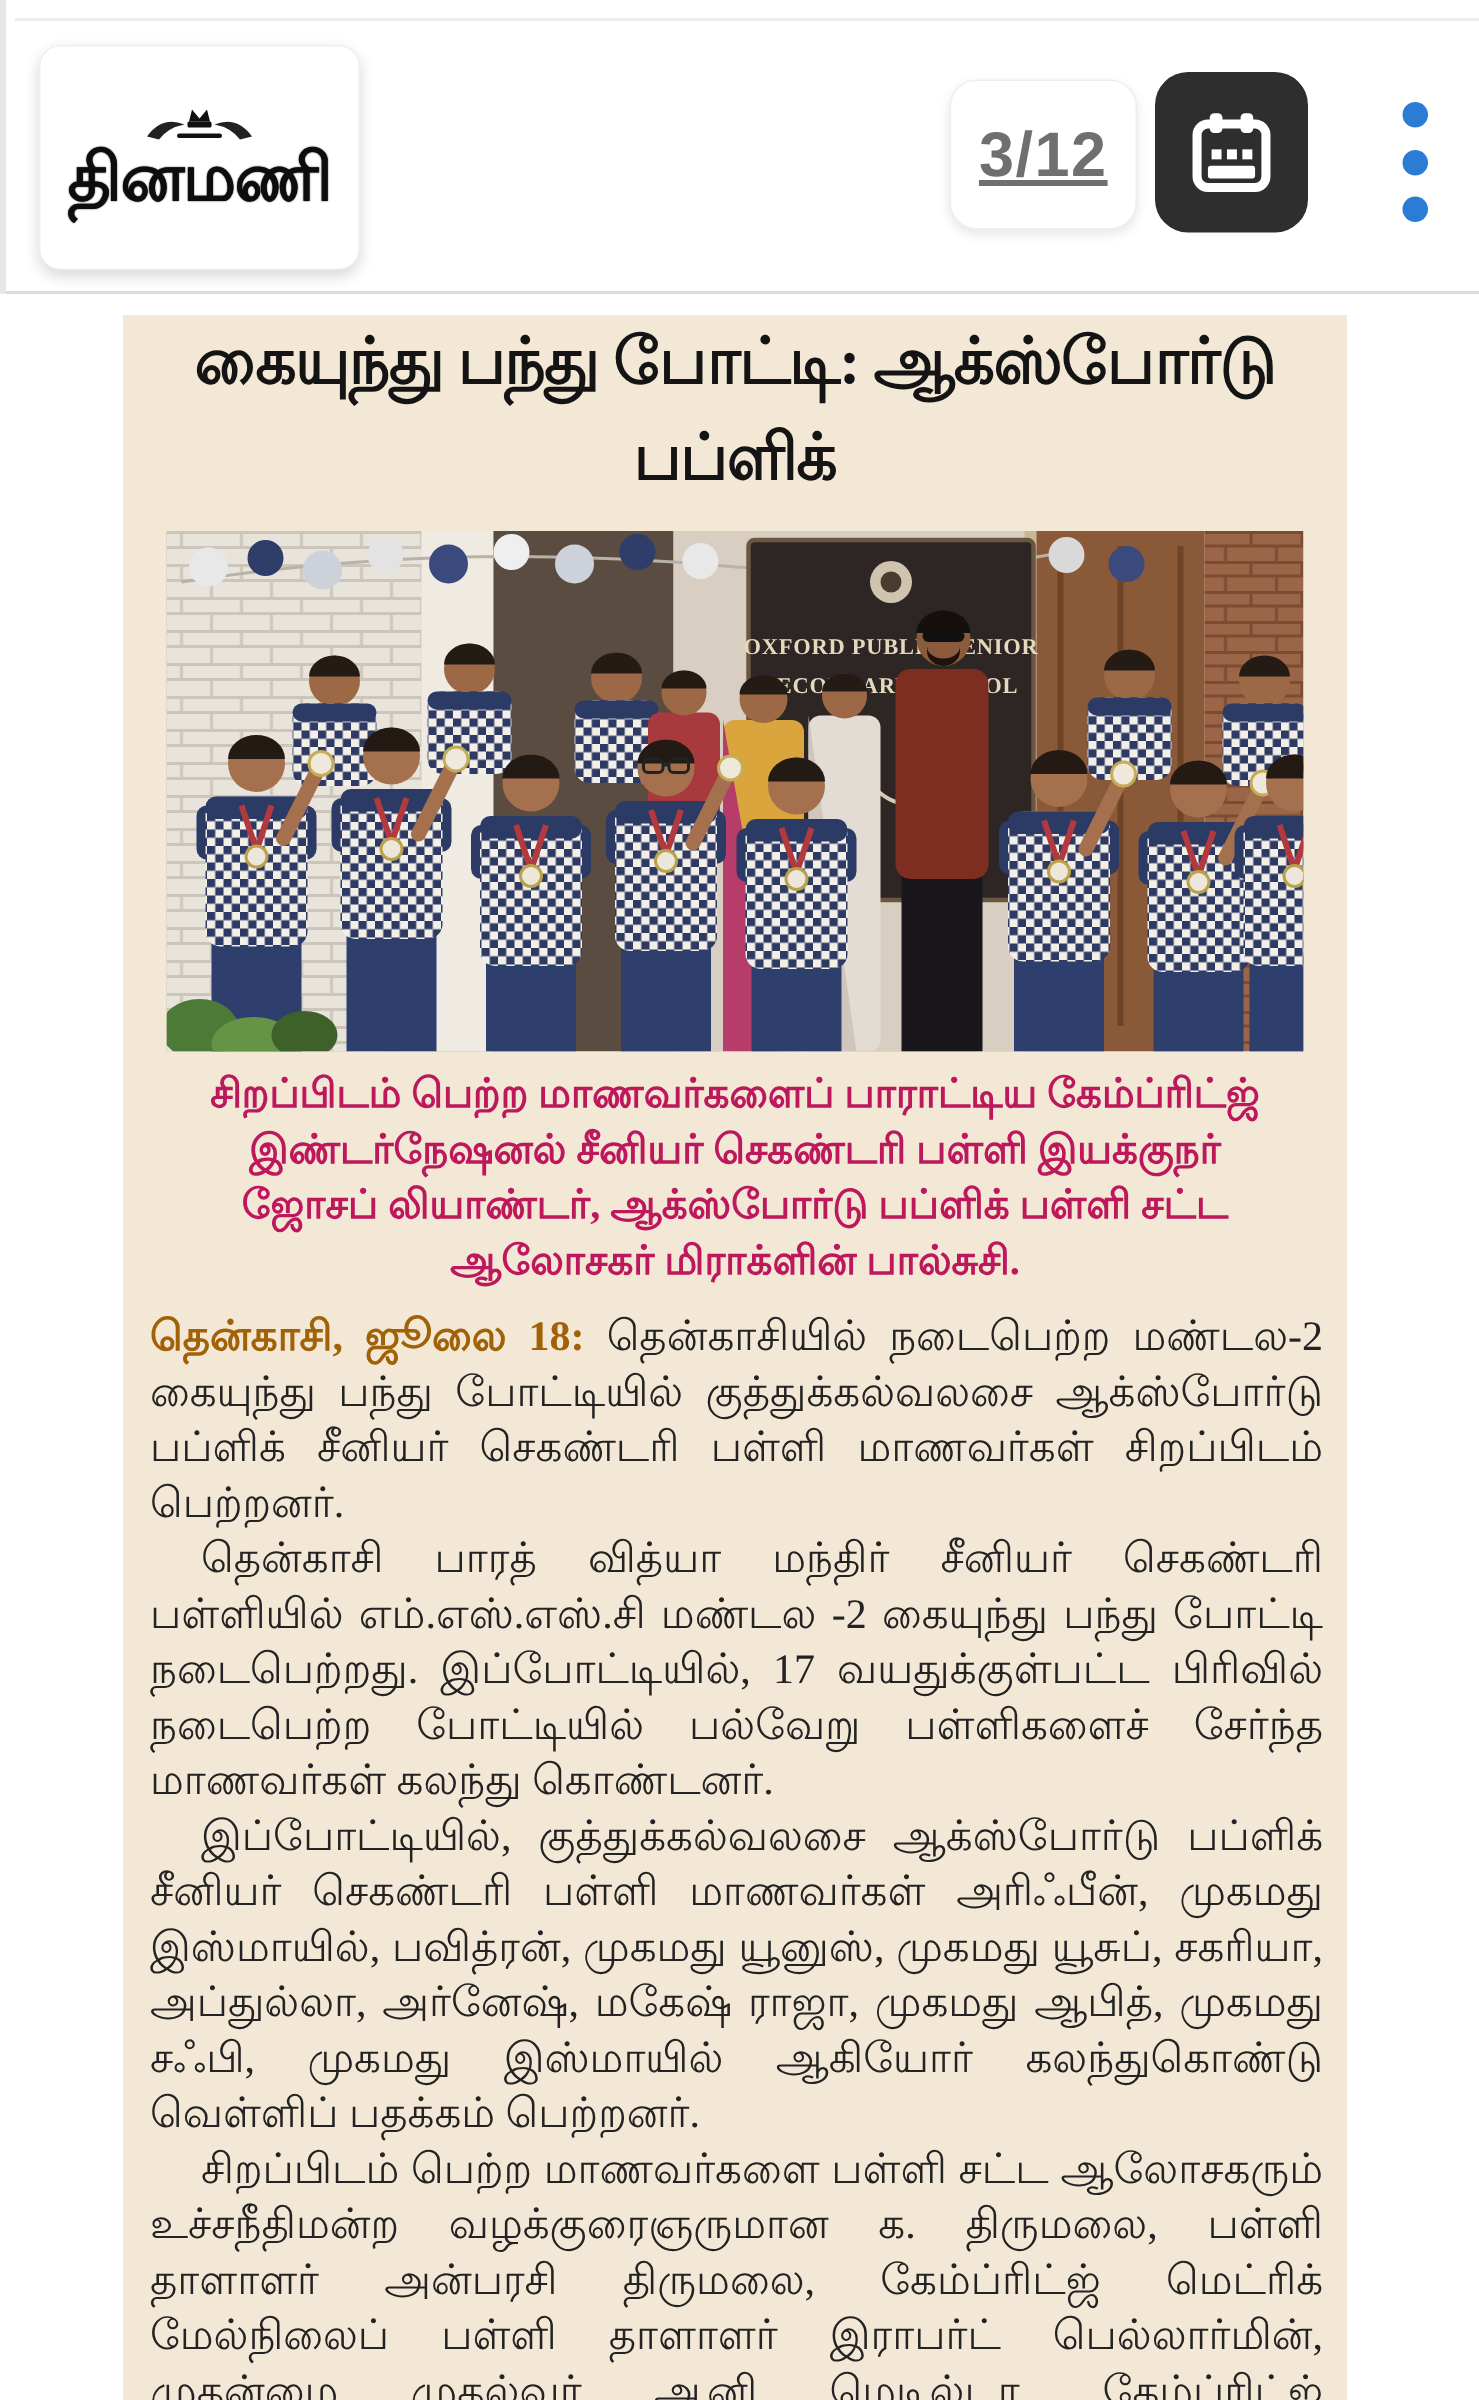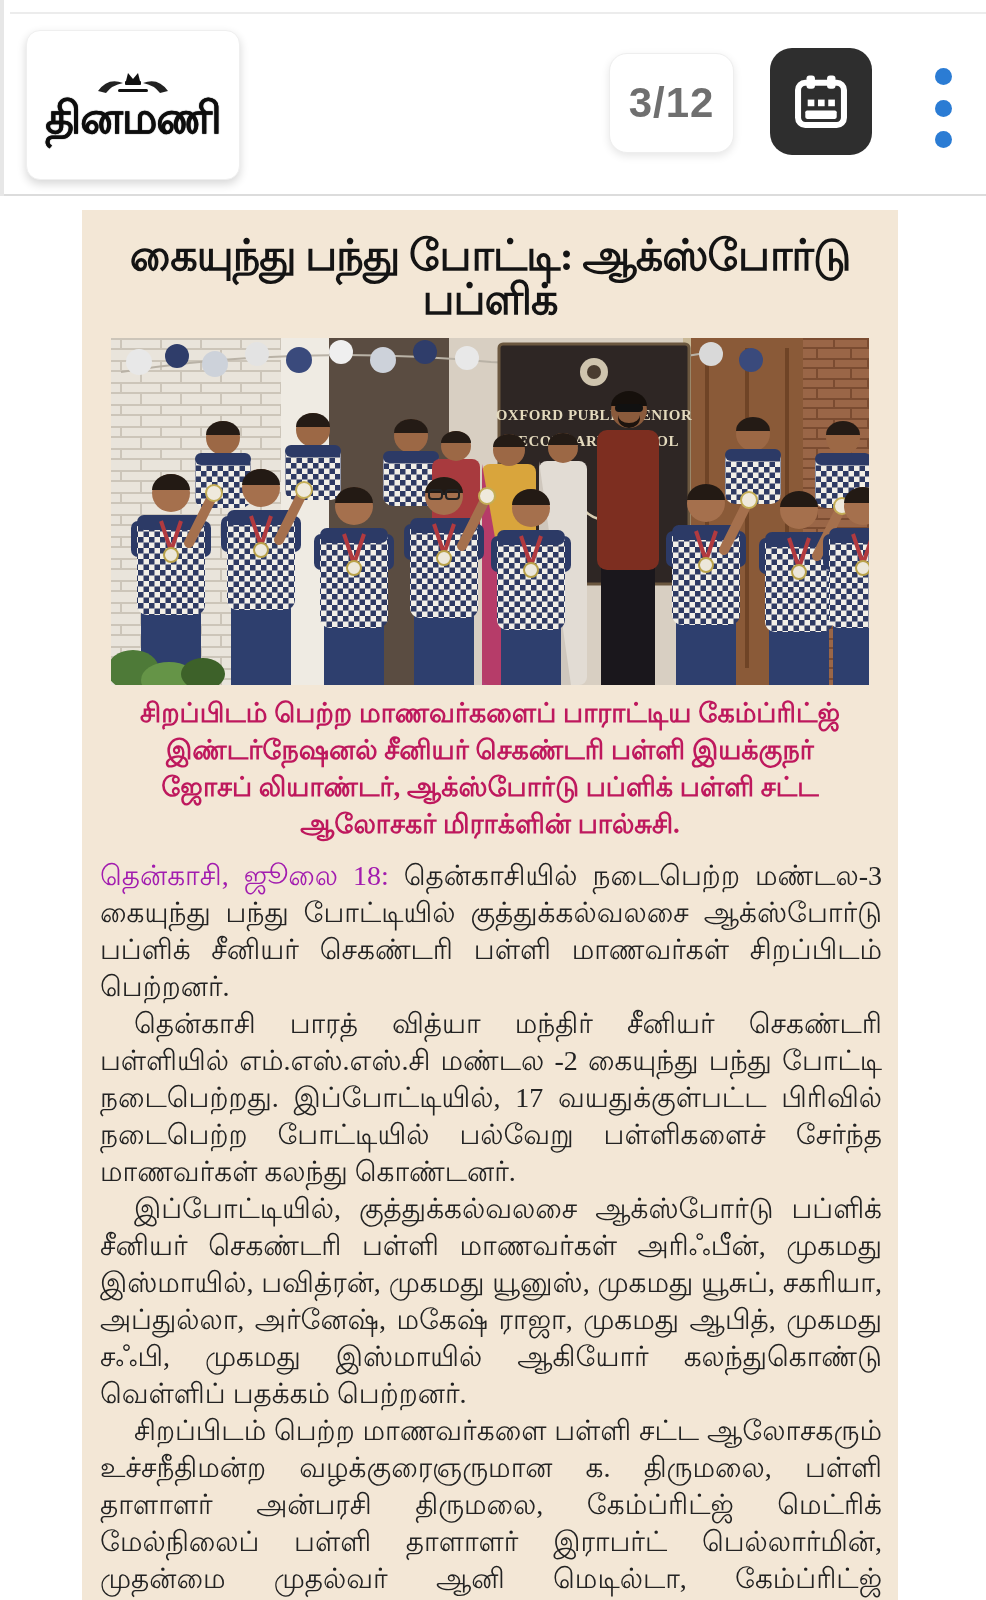--- a/index.html
+++ b/index.html
@@ -15,54 +15,54 @@
 
   .logo-card { position:absolute; left:26px; top:30px; width:214px; height:150px;
                background:#fff; border:1px solid #efefef; border-radius:14px;
                box-shadow:0 4px 10px rgba(0,0,0,.16);
                display:flex; flex-direction:column; align-items:center; justify-content:center;
                cursor:pointer; }
   .logo-emblem { width:86px; height:30px; margin-bottom:-2px; }
   .logo-text { font-size:44px; font-weight:bold; color:#0d0d0d; letter-spacing:-1px;
                text-shadow:0 0 1px #000; line-height:1; }
 
-  .pager-chip { position:absolute; left:609px; top:53px; width:125px; height:100px;
+  .pager-chip { position:absolute; left:633px; top:53px; width:125px; height:100px;
                 background:#fff; border:1px solid #eeeeee; border-radius:18px;
                 box-shadow:0 3px 8px rgba(0,0,0,.10);
                 display:flex; align-items:center; justify-content:center;
                 font-family:"Liberation Sans","DejaVu Sans",sans-serif;
-                font-size:42px; font-weight:bold; color:#6f6f6f; letter-spacing:1px; }
+                font-size:42px; font-weight:bold; color:#6f6f6f; letter-spacing:1px;text-decoration:underline; }
 
   .calendar-btn { position:absolute; left:770px; top:48px; width:102px; height:107px;
                   background:#2e2e2e; border-radius:22px;
                   display:flex; align-items:center; justify-content:center; cursor:pointer; }
 
   .kebab { position:absolute; left:928px; top:68px; width:30px; height:80px;
            display:flex; flex-direction:column; align-items:center; justify-content:space-between;
            cursor:pointer; }
   .kebab .dot { width:17px; height:17px; border-radius:50%; background:#2b7cd4; }
 
   
   .article { position:absolute; left:82px; top:210px; width:816px; height:1390px;
              background:#f3e7d6; overflow:hidden; }
 
-  .headline { padding-top:24px; text-align:center; color:#141414;
-              font-weight:bold; font-size:43px; line-height:44px; letter-spacing:-1px; }
+  .headline { text-align:center; color:#141414;
+              font-weight:bold; font-size:43px; line-height:64px; letter-spacing:-1px; }
 
   .photo-wrap { width:758px; height:347px; margin:16px auto 0; overflow:hidden; background:#cfc8bc; }
   .photo-wrap svg { display:block; }
 
   .caption { width:744px; margin:10px auto 0; text-align:center;
              font-size:27px; line-height:37px; font-weight:bold; color:#be185d; }
 
   .body-text { margin-top:14px; padding:0 16px 0 18px; color:#232323;
                font-size:28px; line-height:37px; text-align:justify; }
   .body-text p { margin:0; }
   .body-text p.indent { text-indent:34px; }
-  .body-text .dateline { font-weight:normal; color:#a21caf; }
+  .body-text .dateline { font-weight:bold; color:#a16207; }
 </style>
 </head>
 <body>
 
 <div class="header">
   <div class="edge-sliver"></div>
   <div class="top-hairline"></div>
 
   <div class="logo-card">
     <svg class="logo-emblem" viewBox="0 0 86 30">
@@ -236,18 +236,18 @@
         <ellipse cx="22" cy="332" rx="26" ry="20" fill="#4e7a38"></ellipse>
         <ellipse cx="58" cy="342" rx="28" ry="18" fill="#659447"></ellipse>
         <ellipse cx="92" cy="336" rx="22" ry="16" fill="#3d6129"></ellipse>
       </g>
     </svg>
   </div>
 
   <div class="caption">சிறப்பிடம் பெற்ற மாணவர்களைப் பாராட்டிய கேம்ப்ரிட்ஜ் இண்டர்நேஷனல் சீனியர் செகண்டரி பள்ளி இயக்குநர் ஜோசப் லியாண்டர், ஆக்ஸ்போர்டு பப்ளிக் பள்ளி சட்ட ஆலோசகர் மிராக்ளின் பால்சுசி.</div>
 
   <div class="body-text">
-    <p class="para"><b class="dateline">தென்காசி, ஜூலை 18:</b> <span>தென்காசியில் நடைபெற்ற மண்டல-3 கையுந்து பந்து போட்டியில் குத்துக்கல்வலசை ஆக்ஸ்போர்டு பப்ளிக் சீனியர் செகண்டரி பள்ளி மாணவர்கள் சிறப்பிடம் பெற்றனர்.</span></p>
+    <p class="para"><b class="dateline">தென்காசி, ஜூலை 18:</b> <span>தென்காசியில் நடைபெற்ற மண்டல-2 கையுந்து பந்து போட்டியில் குத்துக்கல்வலசை ஆக்ஸ்போர்டு பப்ளிக் சீனியர் செகண்டரி பள்ளி மாணவர்கள் சிறப்பிடம் பெற்றனர்.</span></p>
     <p class="para indent">தென்காசி பாரத் வித்யா மந்திர் சீனியர் செகண்டரி பள்ளியில் எம்.எஸ்.எஸ்.சி மண்டல -2 கையுந்து பந்து போட்டி நடைபெற்றது. இப்போட்டியில், 17 வயதுக்குள்பட்ட பிரிவில் நடைபெற்ற போட்டியில் பல்வேறு பள்ளிகளைச் சேர்ந்த மாணவர்கள் கலந்து கொண்டனர்.</p>
     <p class="para indent">இப்போட்டியில், குத்துக்கல்வலசை ஆக்ஸ்போர்டு பப்ளிக் சீனியர் செகண்டரி பள்ளி மாணவர்கள் அரிஃபீன், முகமது இஸ்மாயில், பவித்ரன், முகமது யூனுஸ், முகமது யூசுப், சகரியா, அப்துல்லா, அர்னேஷ், மகேஷ் ராஜா, முகமது ஆபித், முகமது சஃபி, முகமது இஸ்மாயில் ஆகியோர் கலந்துகொண்டு வெள்ளிப் பதக்கம் பெற்றனர்.</p>
     <p class="para indent">சிறப்பிடம் பெற்ற மாணவர்களை பள்ளி சட்ட ஆலோசகரும் உச்சநீதிமன்ற வழக்குரைஞருமான க. திருமலை, பள்ளி தாளாளர் அன்பரசி திருமலை, கேம்ப்ரிட்ஜ் மெட்ரிக் மேல்நிலைப் பள்ளி தாளாளர் இராபர்ட் பெல்லார்மின், முதன்மை முதல்வர் ஆனி மெடில்டா, கேம்ப்ரிட்ஜ் இண்டர்நேஷனல் சீனியர் செகண்டரி பள்ளி இயக்குநர் ஜோசப் லியாண்டர், ஆக்ஸ்போர்டு பப்ளிக் பள்ளி சட்ட ஆலோசகரும் உச்சநீதிமன்ற வழக்குரைருமான தி. மிராக்ளின் பால் சுசி, சீனியர் முதல்வர் ஆ. ஜெய ஜோதி பிளாரன்ஸ், முதல்வர் சோ. சௌம்யா மற்றும் ஆசிரியர்கள் பாராட்டினர்.</p>
   </div>
 </div>
 
 </body></html>

